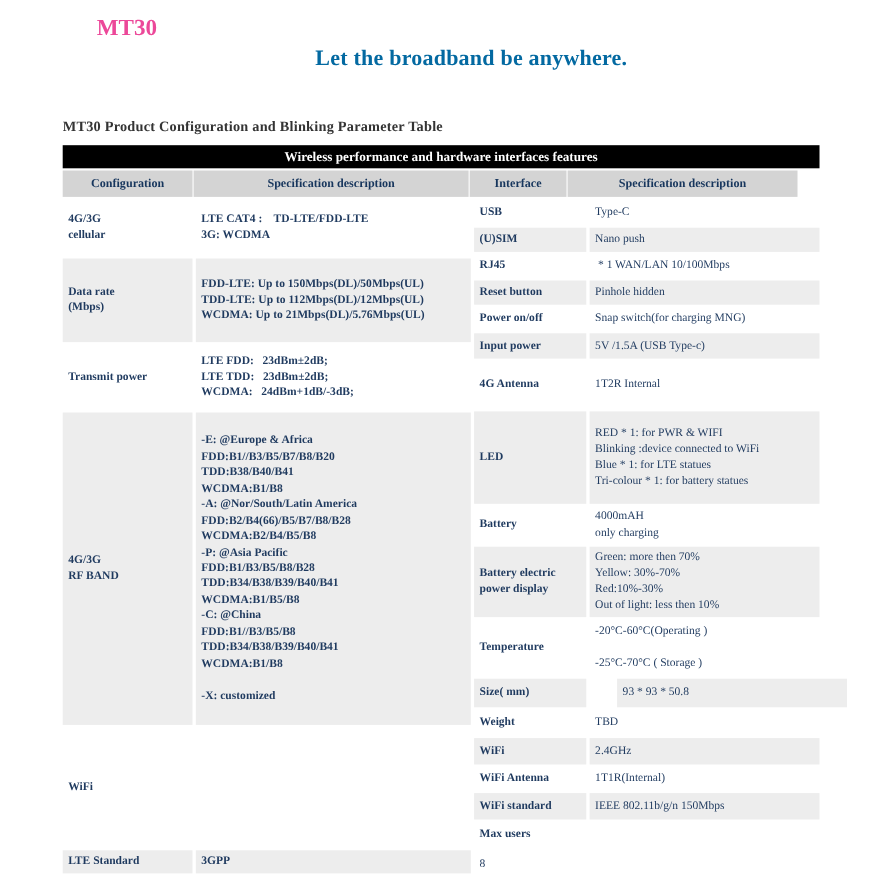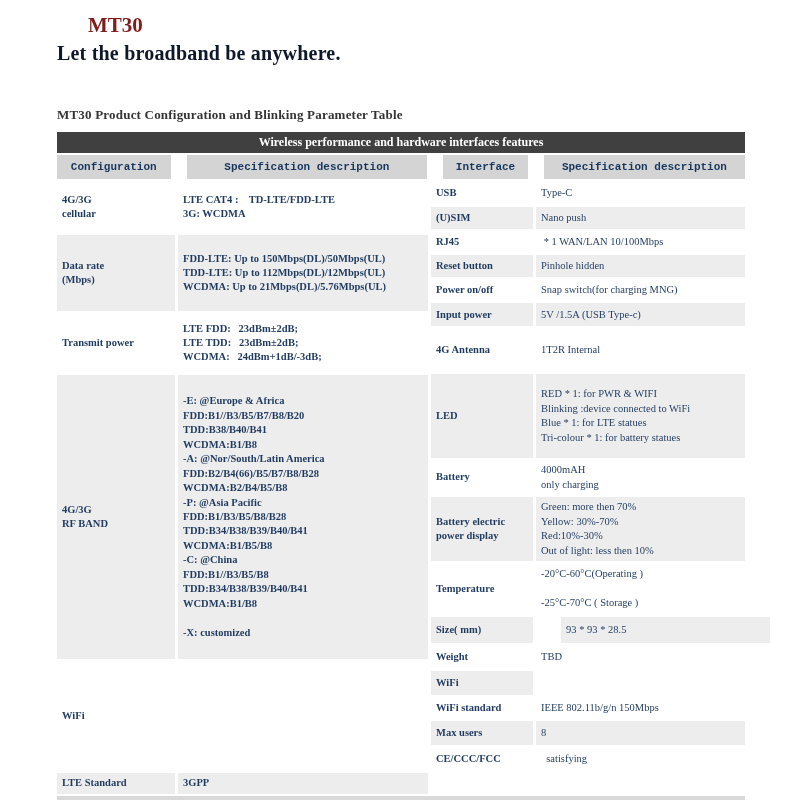--- a/index.html
+++ b/index.html
@@ -3,37 +3,37 @@
 <meta charset="utf-8">
 <style>
   html,body{margin:0;padding:0;background:#ffffff;}
   body{
     width:800px;height:800px;overflow:hidden;
     font-family:"Liberation Serif","DejaVu Serif",serif;
     color:#1f3a5f;
   }
   .page{padding:12px 0 0 57px;}
   .product-name{
-    color:#7f1d1d;font-size:21px;font-weight:bold;
+    color:#ec4899;font-size:21px;font-weight:bold;
     margin-left:31px;line-height:1.25;
   }
   .tagline{
-    color:#0f172a;font-size:20px;font-weight:bold;
-    margin-top:3px;line-height:1.2;letter-spacing:0.2px;
+    color:#0369a1;font-size:20px;font-weight:bold;
+    margin-top:3px;line-height:1.2;letter-spacing:0.2px;text-align:center;
   }
   .table-title{
     color:#343434;font-size:13px;font-weight:bold;
     margin-top:42px;letter-spacing:0.2px;
   }
   .spec-table{width:688px;margin-top:9px;}
   .section-header{
-    background:#404040;color:#ffffff;text-align:center;
+    background:#000000;color:#ffffff;text-align:center;
     font-weight:bold;font-size:12px;padding:3px 12px;margin-bottom:2px;
   }
-  .header-row{display:flex;gap:16px;margin-bottom:2px;font-family:Liberation Mono, monospace;}
+  .header-row{display:flex;gap:1px;margin-bottom:2px;}
   .header-cell{
     background:#d4d4d4;color:#17365d;font-weight:bold;font-size:11px;
     text-align:center;padding:6px 0;box-sizing:border-box;
   }
   .hc-1{width:118px;}.hc-2{width:250px;}.hc-3{width:88px;}.hc-4{width:209px;}
   .body-row{display:flex;gap:3px;align-items:flex-start;}
   .subtable{display:flex;flex-direction:column;}
   .trow{display:flex;gap:3px;margin-bottom:2px;}
   .trow:nth-child(even) .cell{background:#ededed;}
   .cell{
@@ -65,21 +65,21 @@
   #right-rows .trow:nth-child(7){min-height:44px;}
   #right-rows .trow:nth-child(8){min-height:84px;}
   #right-rows .trow:nth-child(9){min-height:32px;}
   #right-rows .trow:nth-child(10){min-height:64px;}
   #right-rows .trow:nth-child(11){min-height:52px;}
   #right-rows .trow:nth-child(12){min-height:26px;gap:28px;}
   #right-rows .trow:nth-child(13){min-height:24px;}
   #right-rows .trow:nth-child(14){min-height:24px;}
   #right-rows .trow:nth-child(15){min-height:22px;}
   #right-rows .trow:nth-child(16){min-height:24px;}
-  #right-rows .trow:nth-child(17){min-height:24px;}
+  #right-rows .trow:nth-child(17){min-height:24px;flex-direction:column;}
   #right-rows .trow:nth-child(18){min-height:22px;}
   #right-rows .trow .cell{min-height:inherit;}
   .bottom-strip{background:#d9d9d9;height:9px;width:688px;}
 </style>
 </head>
 <body>
 
 <div class="page">
 
   <div class="product-name">MT30</div>
@@ -197,28 +197,33 @@
 Out of light: less then 10%</div>
           </div>
           <div class="trow">
             <div class="cell label">Temperature</div>
             <div class="cell value">-20°C-60°C(Operating )
 
 -25°C-70°C ( Storage )</div>
           </div>
           <div class="trow">
             <div class="cell label">Size( mm)</div>
-            <div class="cell value">93 * 93 * 28.5</div>
+            <div class="cell value">93 * 93 * 50.8</div>
           </div>
           <div class="trow">
             <div class="cell label">Weight</div>
             <div class="cell value">TBD</div>
           </div>
           <div class="trow">
             <div class="cell label">WiFi</div>
+            <div class="cell value">2.4GHz</div>
+          </div>
+          <div class="trow">
+            <div class="cell label">WiFi Antenna</div>
+            <div class="cell value">1T1R(Internal)</div>
           </div>
           <div class="trow">
             <div class="cell label">WiFi standard</div>
             <div class="cell value">IEEE 802.11b/g/n 150Mbps</div>
           </div>
           <div class="trow">
             <div class="cell label">Max users</div>
             <div class="cell value">8</div>
           </div>
           <div class="trow">

